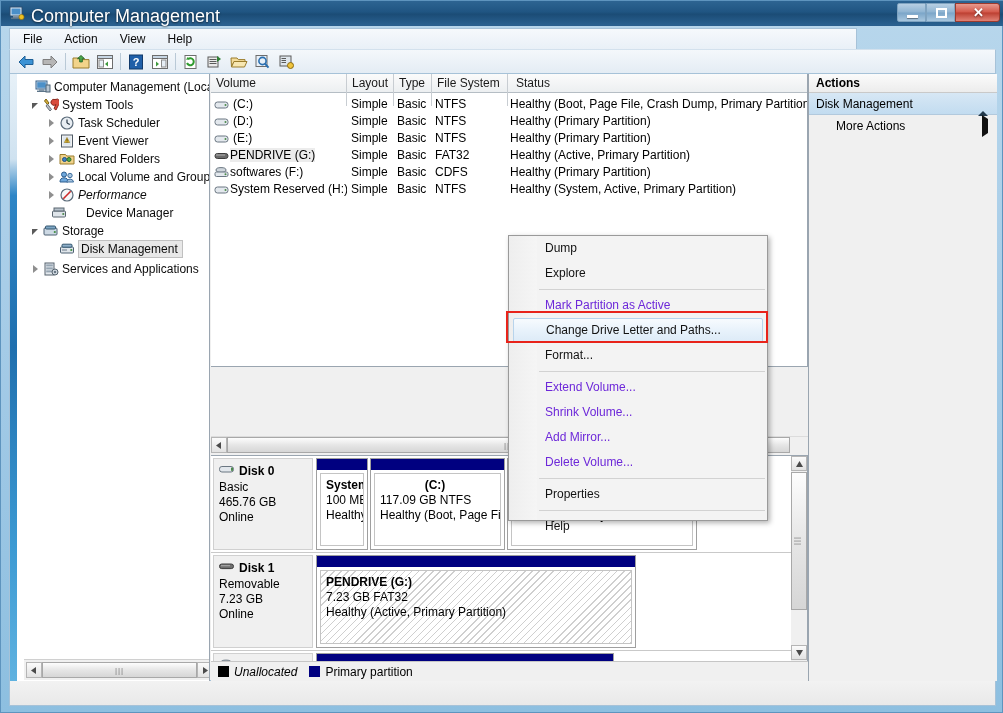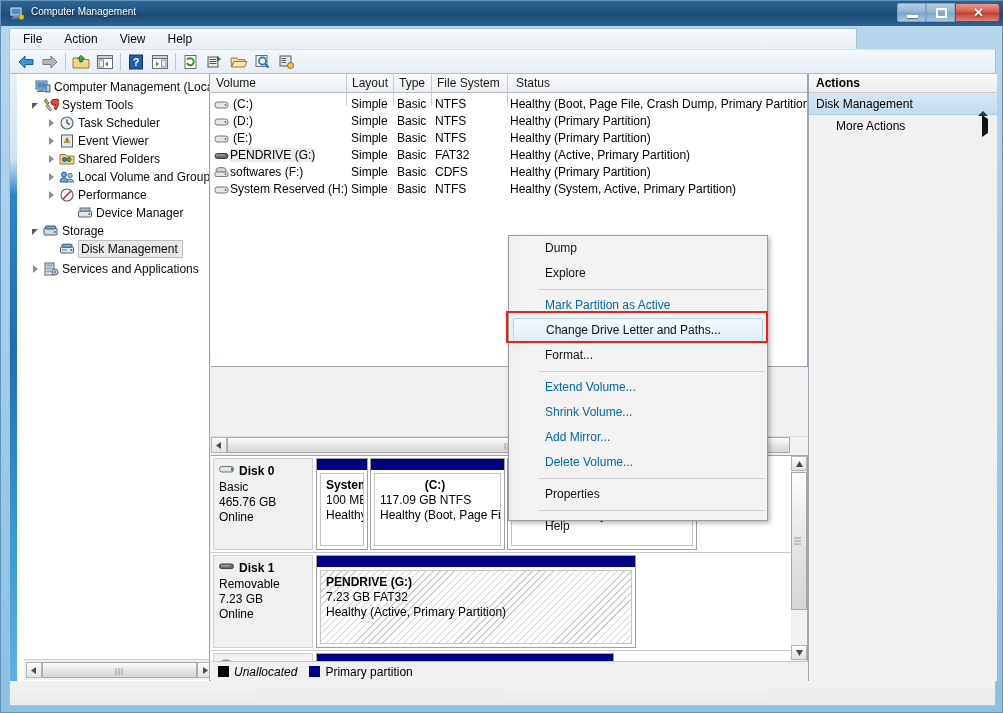--- a/index.html
+++ b/index.html
@@ -8,21 +8,21 @@
 
   
   .window { position:absolute; left:0; top:0; width:1003px; height:713px;
     background:linear-gradient(to bottom,#b8d7ec 0%,#a8cde8 40%,#8dbfe0 100%);
     border:1px solid #5e94be; }
 
   .titlebar { position:absolute; left:0; top:0; width:1003px; height:25px;
     background:linear-gradient(to bottom,#2d6492 0%,#205582 45%,#1b4c76 55%,#2a6190 100%);
     border-bottom:1px solid #2a5f8e; }
   .titlebar .tb-icon { position:absolute; left:8px; top:4px; width:16px; height:16px; }
-  .titlebar .tb-text { position:absolute; left:30px; top:5px; font-size:10px;
+  .titlebar .tb-text { position:absolute; left:30px; top:5px; font-size:18px;
     color:#fff; text-shadow:0 1px 2px rgba(0,0,0,.6); white-space:nowrap; }
 
   .wbtns { position:absolute; right:4px; top:2px; display:flex; gap:0px; }
   .wbtn { width:29px; height:19px; border:1px solid #7fa3c0;
     background:linear-gradient(to bottom,#b7cfe3 0%,#8fb4d2 48%,#7aa5c8 52%,#a7c6de 100%);
     position:relative; }
   .wbtn.min { border-radius:2px 0 0 2px; }
   .wbtn.close { width:45px; border-radius:0 3px 3px 0;
     background:linear-gradient(to bottom,#e89a8e 0%,#d3584a 48%,#bc3f31 52%,#e08276 100%);
     border-color:#9c3a2d; }
@@ -144,21 +144,21 @@
   .statusbar { position:absolute; left:8px; top:680px; width:987px; height:25px;
     background:linear-gradient(to bottom,#f2f2f2,#e9e9e9); border:1px solid #a6c2d8; border-top:none; }
 
   
   .ctxmenu { position:absolute; left:507px; top:234px; width:260px; height:286px;
     background:#f3f3f3; border:1px solid #9a9a9a; box-shadow:2px 2px 5px rgba(0,0,0,.3); }
   .ctxmenu .gutter { position:absolute; left:0; top:0; width:28px; height:100%;
     background:linear-gradient(to right,#eeeeee,#f5f5f5); }
   .ctxitem { position:relative; height:25px; line-height:25px; padding-left:36px;
     font-size:12px; color:#121212; }
-  .ctxitem.disabled { color:#0369a1; }
+  .ctxitem.disabled { color:#6d28d9; }
   .ctxitem.hl { background:linear-gradient(to bottom,#f7fbfe 0%,#e8f2fb 50%,#dceaf7 100%);
     border:1px solid #b8d4ec; border-radius:2px; margin:0 4px; padding-left:32px; height:25px; line-height:23px; }
   .ctxsep { height:1px; background:#d2d2d2; margin:3px 2px 3px 30px; }
   .redbox { position:absolute; left:505px; top:310px; width:262px; height:32px;
     border:2px solid #e8231a; pointer-events:none; }
 </style>
 </head>
 <body>
 
 <div class="window">
@@ -362,34 +362,34 @@
           <svg width="16" height="14" viewBox="0 0 16 14">
               <circle cx="5" cy="4.5" r="2.5" fill="#6fa8dc" stroke="#2f5f8f"></circle>
               <path d="M1 12 a4 4.2 0 0 1 8 0 z" fill="#6fa8dc" stroke="#2f5f8f"></path>
               <circle cx="11" cy="5.5" r="2.2" fill="#a8c6e0" stroke="#3f6f9f"></circle>
               <path d="M7.6 12 a3.6 3.8 0 0 1 7 0 z" fill="#a8c6e0" stroke="#3f6f9f"></path>
             </svg>
         </span>
         <span class="lbl">Local Volume and Groups</span>
       </div>
 
-      <div class="tnode" style="left:28px; top:112px;">
+      <div class="tnode" style="left:28px; top:112px;font-style:italic;">
         <span class="exp">
             <span class="triR"></span>
           </span>
         <span class="ico">
           <svg width="16" height="14" viewBox="0 0 16 14">
               <circle cx="8" cy="7" r="6" fill="#f4f6f8" stroke="#5b6b7a" stroke-width="1.2"></circle>
               <line x1="4.3" y1="10.7" x2="11.7" y2="3.3" stroke="#cc2a2a" stroke-width="1.6"></line>
             </svg>
         </span>
         <span class="lbl">Performance</span>
       </div>
 
-      <div class="tnode" style="left:59px; top:130px;">
+      <div class="tnode" style="left:33px; top:130px;gap:16px;">
         <span class="ico">
           <svg width="16" height="14" viewBox="0 0 16 14">
               <rect x="1.5" y="5" width="13" height="6" rx="1" fill="#dfe5ea" stroke="#5a6670"></rect>
               <rect x="3" y="2" width="10" height="3" fill="#b6c1cb" stroke="#5a6670"></rect>
               <circle cx="12.3" cy="8" r="1.1" fill="#4f8a4f"></circle>
             </svg>
         </span>
         <span class="lbl">Device Manager</span>
       </div>
 

